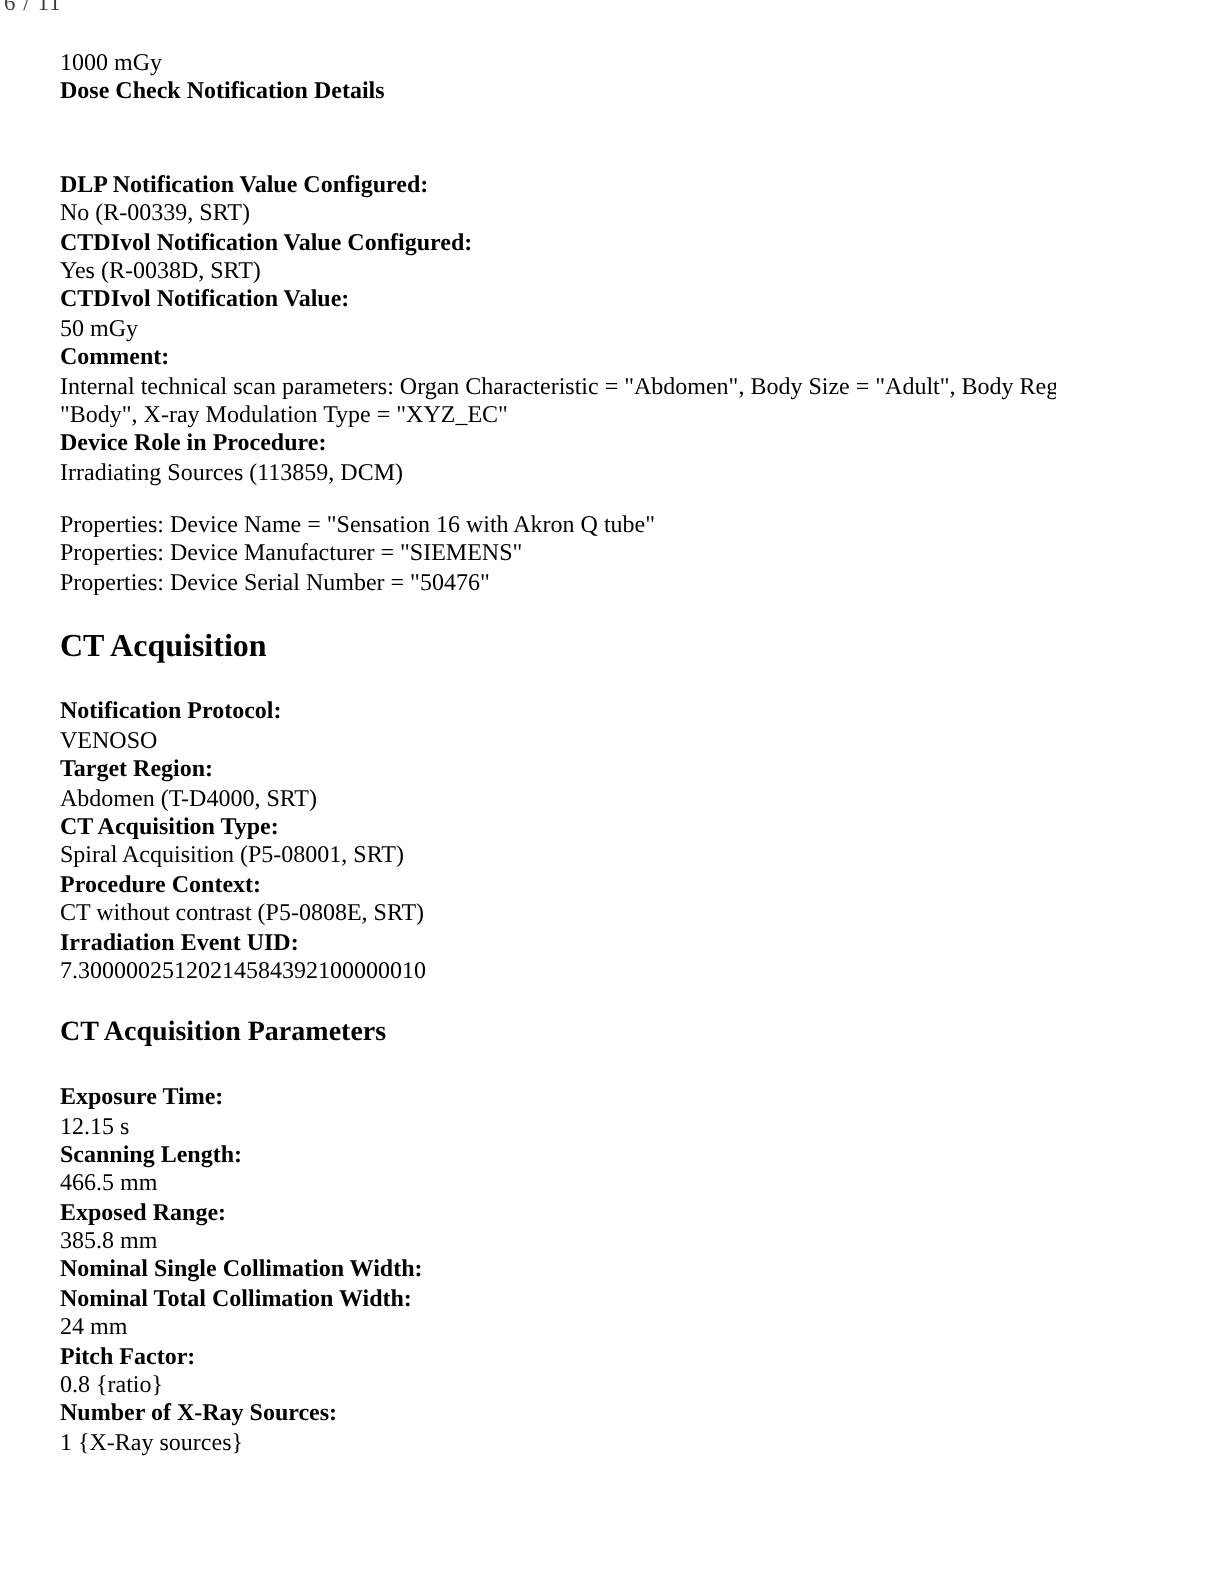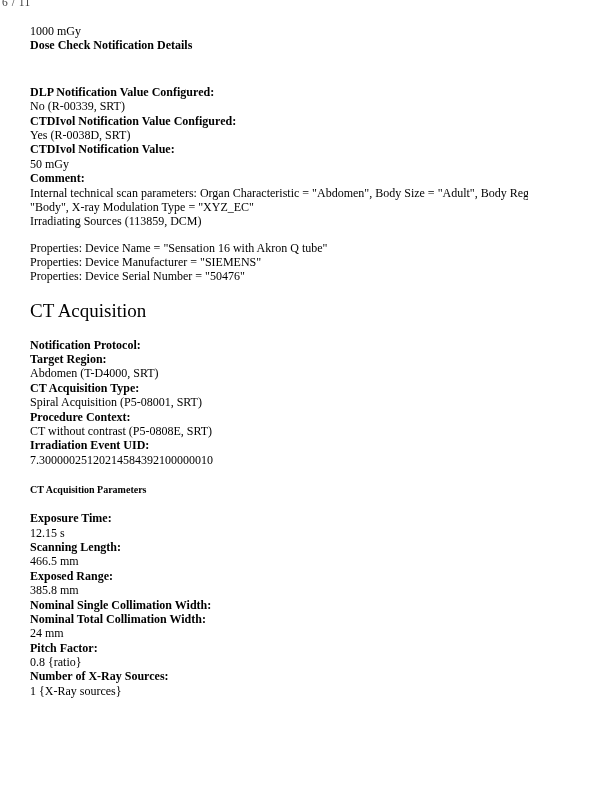--- a/index.html
+++ b/index.html
@@ -28,27 +28,27 @@
     top: 0;
     width: 553px;
   }
   .orphan-value { margin-top: 24px; }
   .subheading { font-weight: bold; }
   .block-dose { margin-top: 32px; }
   .props { margin-top: 12px; }
   .term { font-weight: bold; }
   .value { font-weight: normal; }
   h1.sr-h1 {
-    font-size: 19px;
-    font-weight: normal;
+    font-size: 16px;
+    font-weight: bold;
     margin: 16px 0 15px 0;
     line-height: 1.2;
   }
   h2.sr-h2 {
-    font-size: 10px;
+    font-size: 14px;
     font-weight: bold;
     margin: 17px 0 15px 0;
     line-height: 1.2;
   }
 </style>
 </head>
 <body>
 
 <div class="page">
   <div class="page-indicator">6 / 11</div>
@@ -61,33 +61,35 @@
 
     <div class="block-dose">
       <div class="term">DLP Notification Value Configured:</div>
       <div class="value">No (R-00339, SRT)</div>
       <div class="term">CTDIvol Notification Value Configured:</div>
       <div class="value">Yes (R-0038D, SRT)</div>
       <div class="term">CTDIvol Notification Value:</div>
       <div class="value">50 mGy</div>
       <div class="term">Comment:</div>
       <div class="value">Internal technical scan parameters: Organ Characteristic = "Abdomen", Body Size = "Adult", Body Region = "Body", X-ray Modulation Type = "XYZ_EC"</div>
+      <div class="term">Device Role in Procedure:</div>
       <div class="value">Irradiating Sources (113859, DCM)</div>
     </div>
 
     <div class="props">
       <div class="value">Properties: Device Name = "Sensation 16 with Akron Q tube"</div>
       <div class="value">Properties: Device Manufacturer = "SIEMENS"</div>
       <div class="value">Properties: Device Serial Number = "50476"</div>
     </div>
 
     <h1 class="sr-h1">CT Acquisition</h1>
 
     <div class="block-acq">
       <div class="term">Notification Protocol:</div>
+      <div class="value">VENOSO</div>
       <div class="term">Target Region:</div>
       <div class="value">Abdomen (T-D4000, SRT)</div>
       <div class="term">CT Acquisition Type:</div>
       <div class="value">Spiral Acquisition (P5-08001, SRT)</div>
       <div class="term">Procedure Context:</div>
       <div class="value">CT without contrast (P5-0808E, SRT)</div>
       <div class="term">Irradiation Event UID:</div>
       <div class="value">7.30000025120214584392100000010</div>
     </div>
 

